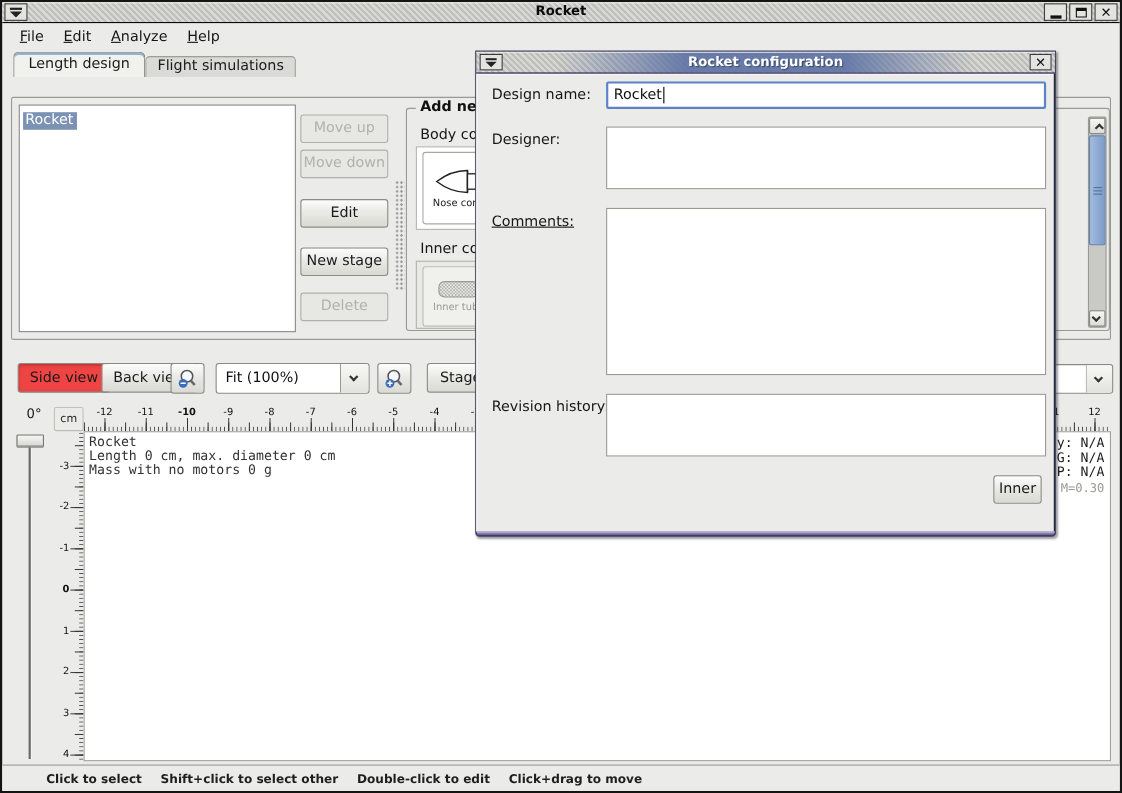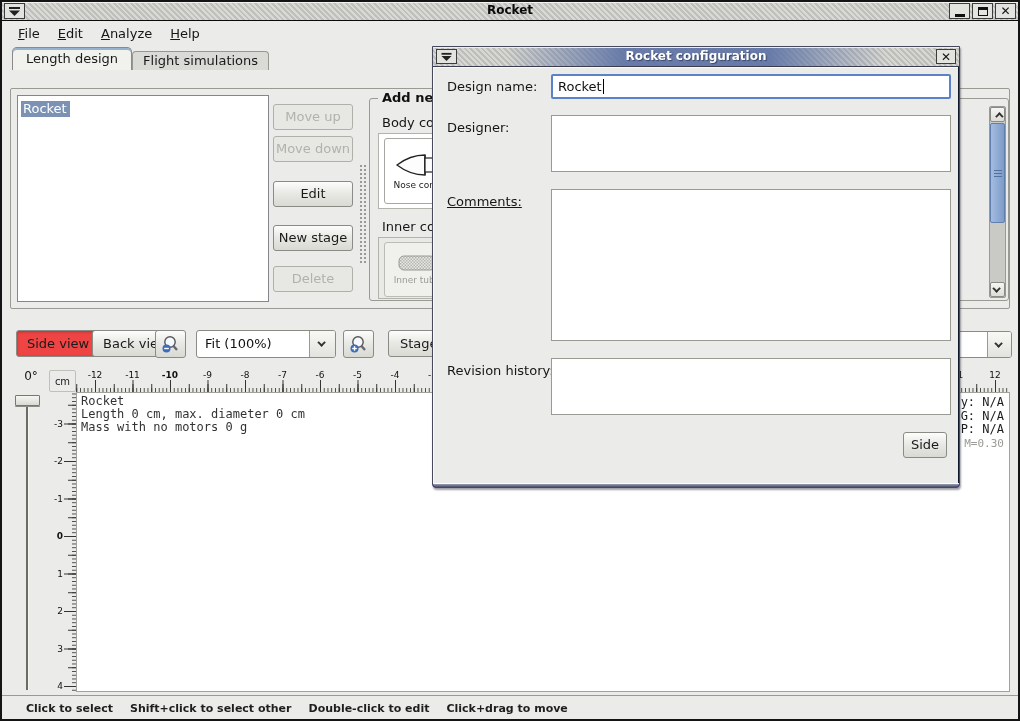--- a/index.html
+++ b/index.html
@@ -117,21 +117,21 @@
     background-repeat:repeat-y; }
   .rlabel-bold { font-weight:bold; }
   .canvas { position:absolute; left:74px; top:390px; width:934px; height:300px; background:#fff; border:1px solid #a2a29c; }
   .fig-info { position:absolute; left:4px; top:2px; font-family:"DejaVu Sans Mono","Liberation Mono",monospace; font-size:12px; line-height:13px; color:#333; white-space:pre; }
   .flight-stats { position:absolute; left:4px; bottom:7px; font-family:"DejaVu Sans Mono","Liberation Mono",monospace; font-size:12px; line-height:13px; color:#15158a; }
   .flight-stats .fs-label { display:inline-block; width:112px; }
   .stability { position:absolute; right:5px; top:3px; text-align:right; font-family:"DejaVu Sans Mono","Liberation Mono",monospace; font-size:12px; line-height:13.5px; color:#1c1c1c; }
   .stability .mass { font-size:11px; color:#9a9a96; }
   
   .hintbar { position:absolute; left:0; right:0; top:693px; height:25px; border-top:1px solid #9a9a94; background:#ebebe9;
-    display:flex; align-items:center; gap:17px; padding-left:24px; }
+    display:flex; align-items:center; gap:17px; padding-left:40px; }
   .hintbar span { font-size:11px; font-weight:bold; color:#1e1e1e; }
   
   .dialog { position:absolute; left:430px; top:44px; width:528px; z-index:50;
     border:1px solid #46495c; background:#4c1d95; box-shadow:1px 2px 2px rgba(40,42,60,.45); border-radius:0 0 4px 4px; }
   .dlg-titlebar { position:relative; height:20px;
     background:
       linear-gradient(90deg, rgba(100,120,168,0) 14%, rgba(96,117,166,.92) 36%, rgba(96,117,166,.92) 64%, rgba(100,120,168,0) 86%),
       repeating-linear-gradient(45deg,#d7d7d3 0 2px,#bdbdb9 2px 4px);
     border-bottom:1px solid #3a3d50; box-shadow:inset 0 1px 0 #eeeeea; }
   .dlg-title { position:absolute; left:0; right:0; top:2px; text-align:center; font-size:12px; font-weight:bold; color:#fff; text-shadow:1px 1px 1px rgba(20,25,50,.55); }
@@ -375,18 +375,18 @@
 
       <div class="dlg-label" style="top:53px;">Designer:</div>
       <div class="dlg-textarea" style="top:48px; height:57px;"></div>
 
       <div class="dlg-label" style="top:127px;text-decoration:underline;">Comments:</div>
       <div class="dlg-textarea" style="top:122px; height:152px;"></div>
 
       <div class="dlg-label" style="top:296px;">Revision history:</div>
       <div class="dlg-textarea" style="top:291px; height:57px;"></div>
 
-      <div class="btn dlg-close" style="line-height:24px; text-align:center;">Side</div>
+      <div class="btn dlg-close" style="line-height:24px; text-align:center;">Inner</div>
     </div>
     <div class="dlg-bottom"></div>
   </div>
 
 </div>
 
 </body></html>

